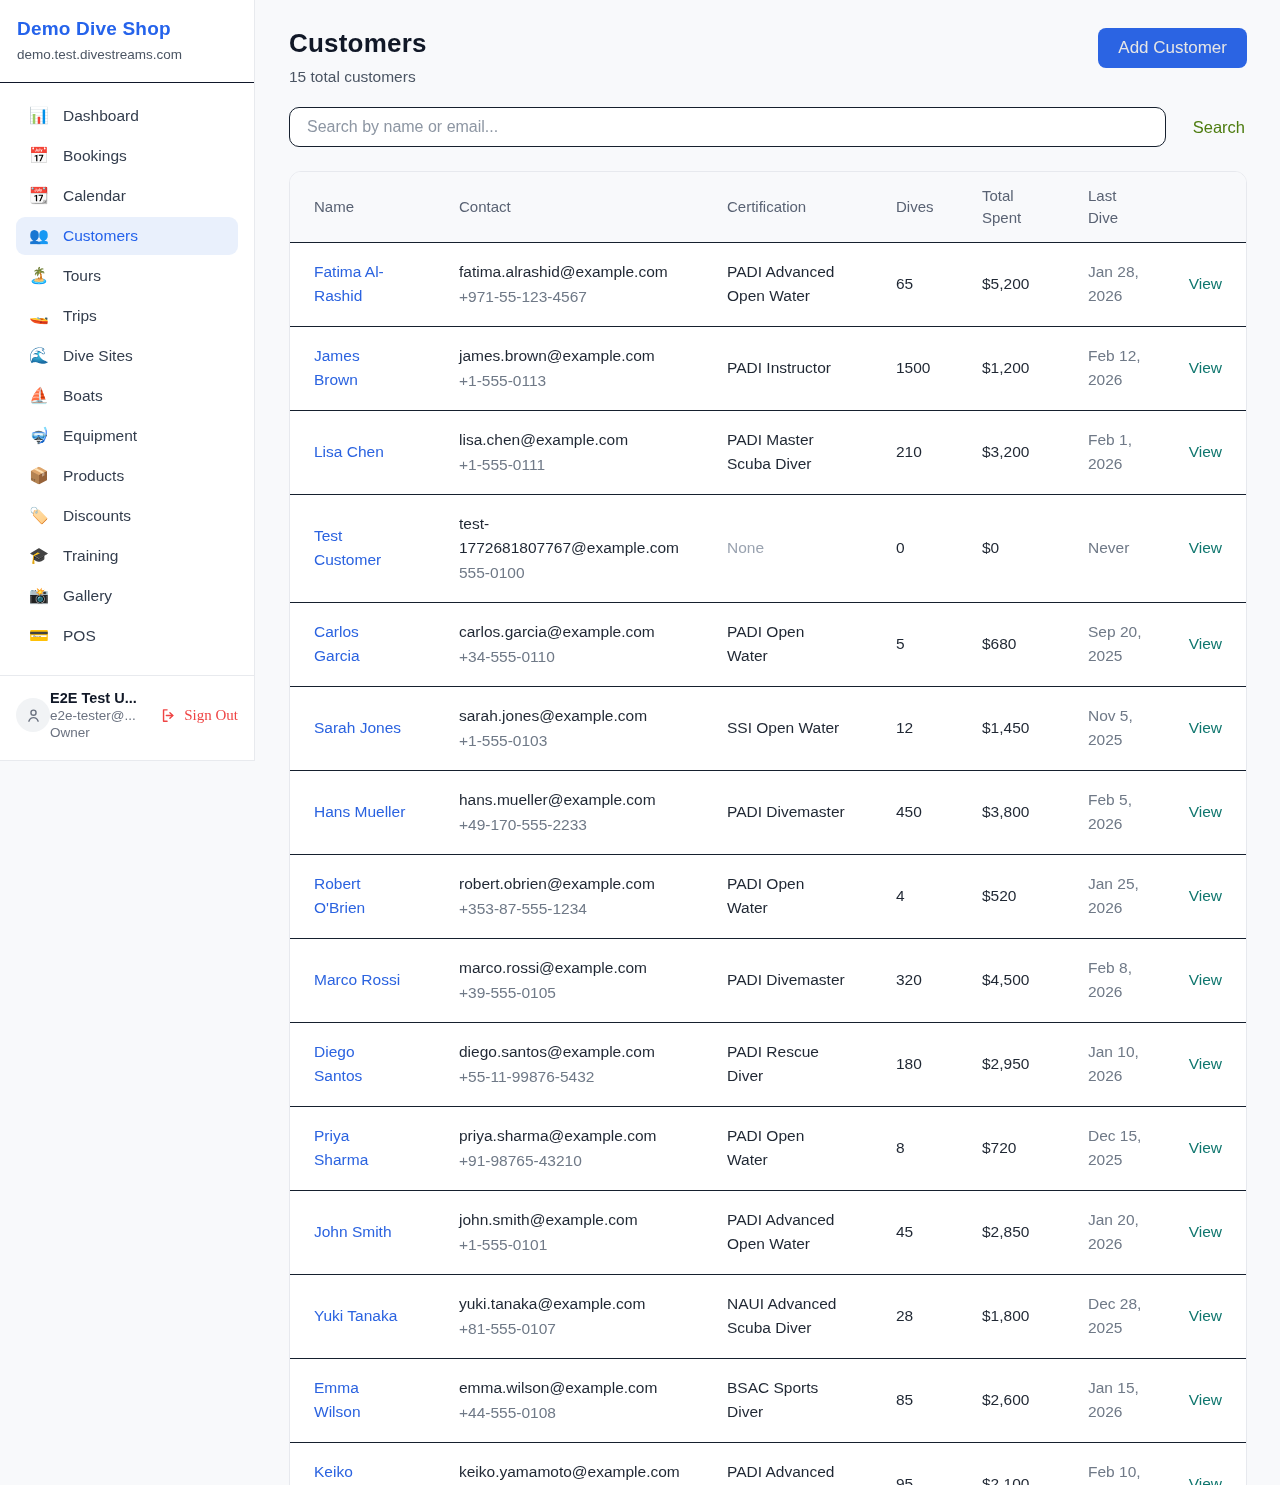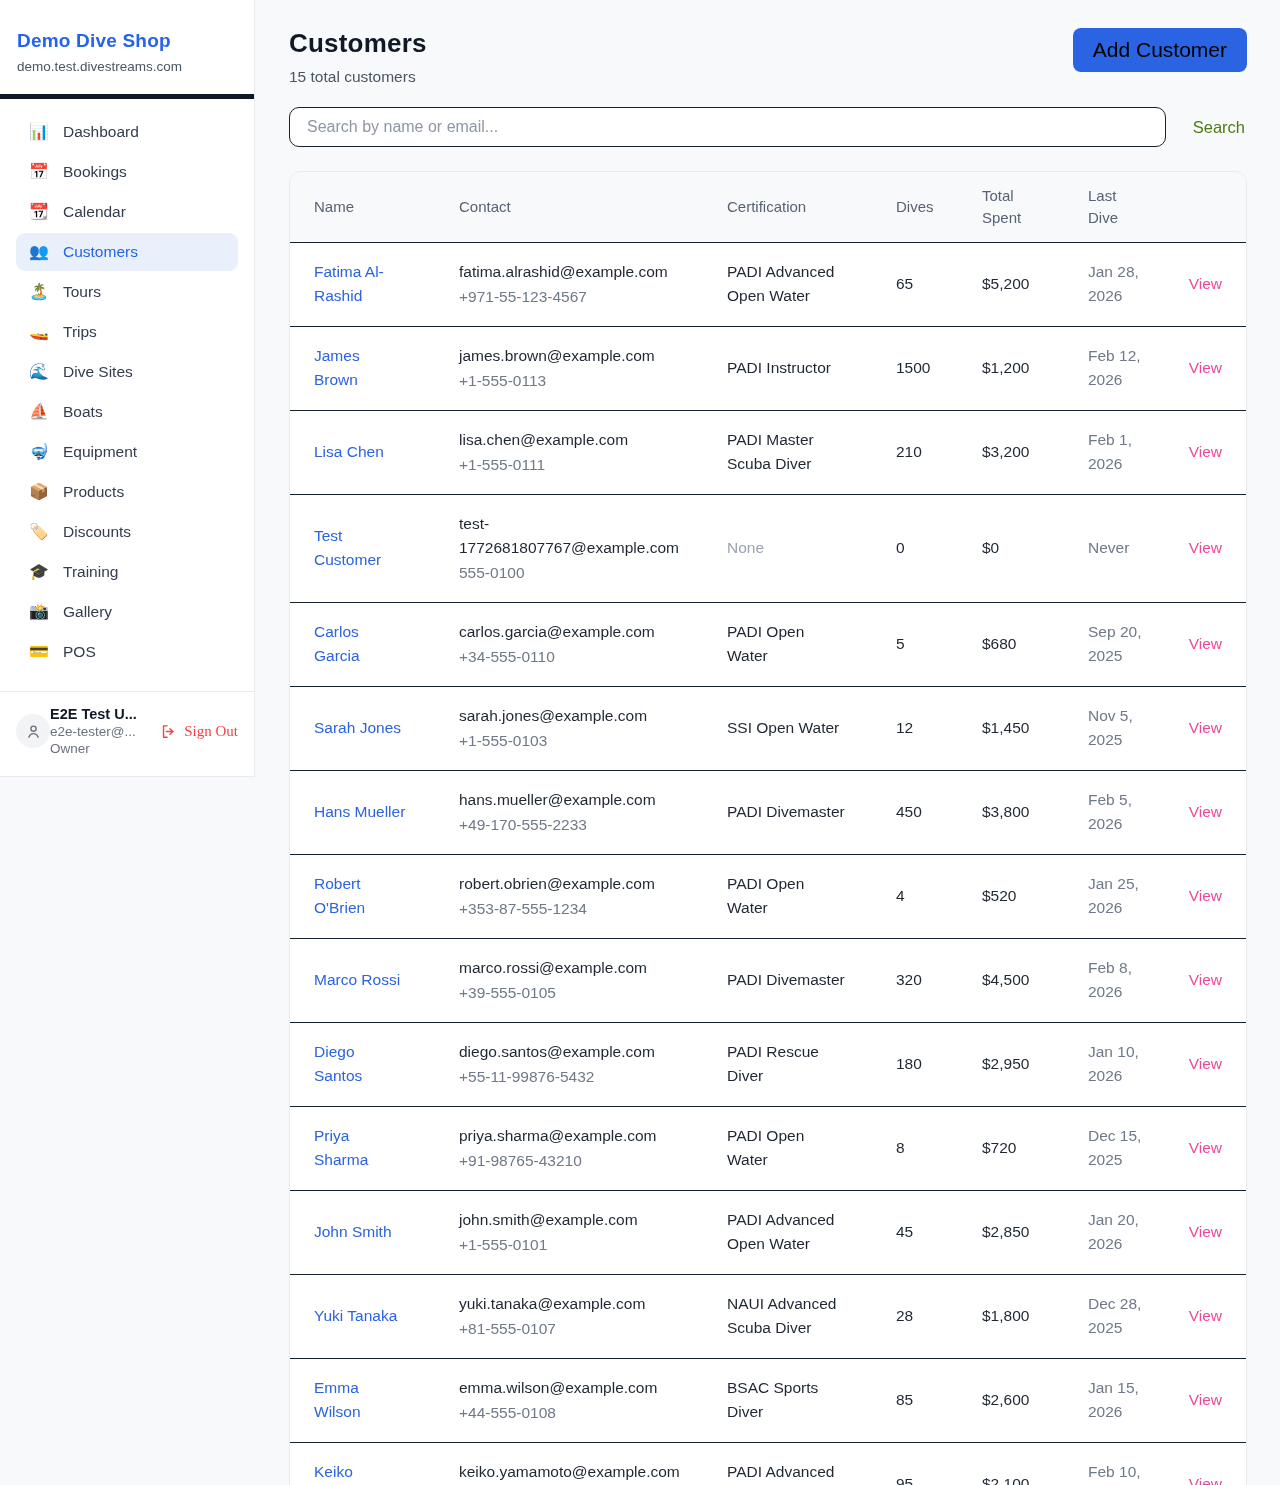--- a/index.html
+++ b/index.html
@@ -14,21 +14,21 @@
   .app { display: flex; align-items: flex-start; }
 
   
   .sidebar {
     width: 255px;
     flex-shrink: 0;
     background: #ffffff;
     border-right: 1px solid #e8eaee;
     border-bottom: 1px solid #e8eaee;
   }
-  .sidebar-header { padding: 30px 17px 20px; border-bottom: 5px solid #0f172a; }
+  .sidebar-header { padding: 18px 17px 20px; border-bottom: 1px solid #0f172a; }
   .shop-name { color: #2563eb; font-size: 19px; font-weight: 700; letter-spacing: .2px; }
   .shop-domain { color: #4b5563; font-size: 13.5px; margin-top: 7px; }
   .nav { padding: 14px 16px 8px; }
   .nav-item {
     display: flex; align-items: center; gap: 13px;
     padding: 10px 13px; margin-bottom: 2px;
     border-radius: 9px; cursor: pointer;
     font-size: 15.5px; color: #333d4d;
   }
   .nav-item .nav-icon { width: 21px; font-size: 16px; line-height: 1; text-align: center; }
@@ -52,22 +52,22 @@
     color: #ef4444; font-size: 15px; font-family: Liberation Serif, serif;
     margin-left: auto; padding: 0; flex-shrink: 0;
   }
 
   
   .main { flex: 1; padding: 28px 33px 28px 34px; min-width: 0; }
   .page-header { display: flex; justify-content: space-between; align-items: flex-start; }
   .page-title { font-size: 26px; font-weight: 700; color: #111827; letter-spacing: .2px; }
   .page-subtitle { font-size: 15.5px; color: #4b5563; margin-top: 9px; }
   .add-btn {
-    background: #2b64e3; color: #000000; border: none; cursor: pointer;
-    border-radius: 8px; padding: 10px 20px; font-size: 21px; font-weight: 500;
+    background: #2b64e3; color: #e5e5e5; border: none; cursor: pointer;
+    border-radius: 8px; padding: 10px 20px; font-size: 17px; font-weight: 500;
     font-family: inherit;
   }
   .search-row { display: flex; align-items: center; margin-top: 21px; }
   .search-input {
     flex: 1; height: 40px;
     border: 1px solid #16202e; border-radius: 10px;
     padding: 0 17px; font-size: 16px; font-family: inherit; color: #111827;
     background: #fff; outline: none;
   }
   .search-input::placeholder { color: #8d96a3; }
@@ -106,21 +106,21 @@
     color: #2b63e0; font-weight: 500; text-decoration: none;
     display: inline-block; max-width: 92px; cursor: pointer;
   }
   .contact-wrap { max-width: 228px; display: inline-block; overflow-wrap: break-word; }
   .email-line { color: #1f2733; }
   .phone-line { color: #6f7987; margin-top: 1px; }
   .cert-wrap { max-width: 122px; display: inline-block; }
   .cert-wrap.muted { color: #9aa3b0; }
   .lastdive-wrap { max-width: 72px; display: inline-block; color: #6f7987; }
   .view-cell { text-align: right; padding-right: 28px !important; }
-  .view-link { color: #ec4899; text-decoration: none; cursor: pointer; }
+  .view-link { color: #0f766e; text-decoration: none; cursor: pointer; }
 </style>
 </head>
 <body>
 
 <div class="app">
 
   <aside class="sidebar">
     <div class="sidebar-header">
       <div class="shop-name">Demo Dive Shop</div>
       <div class="shop-domain">demo.test.divestreams.com</div>

